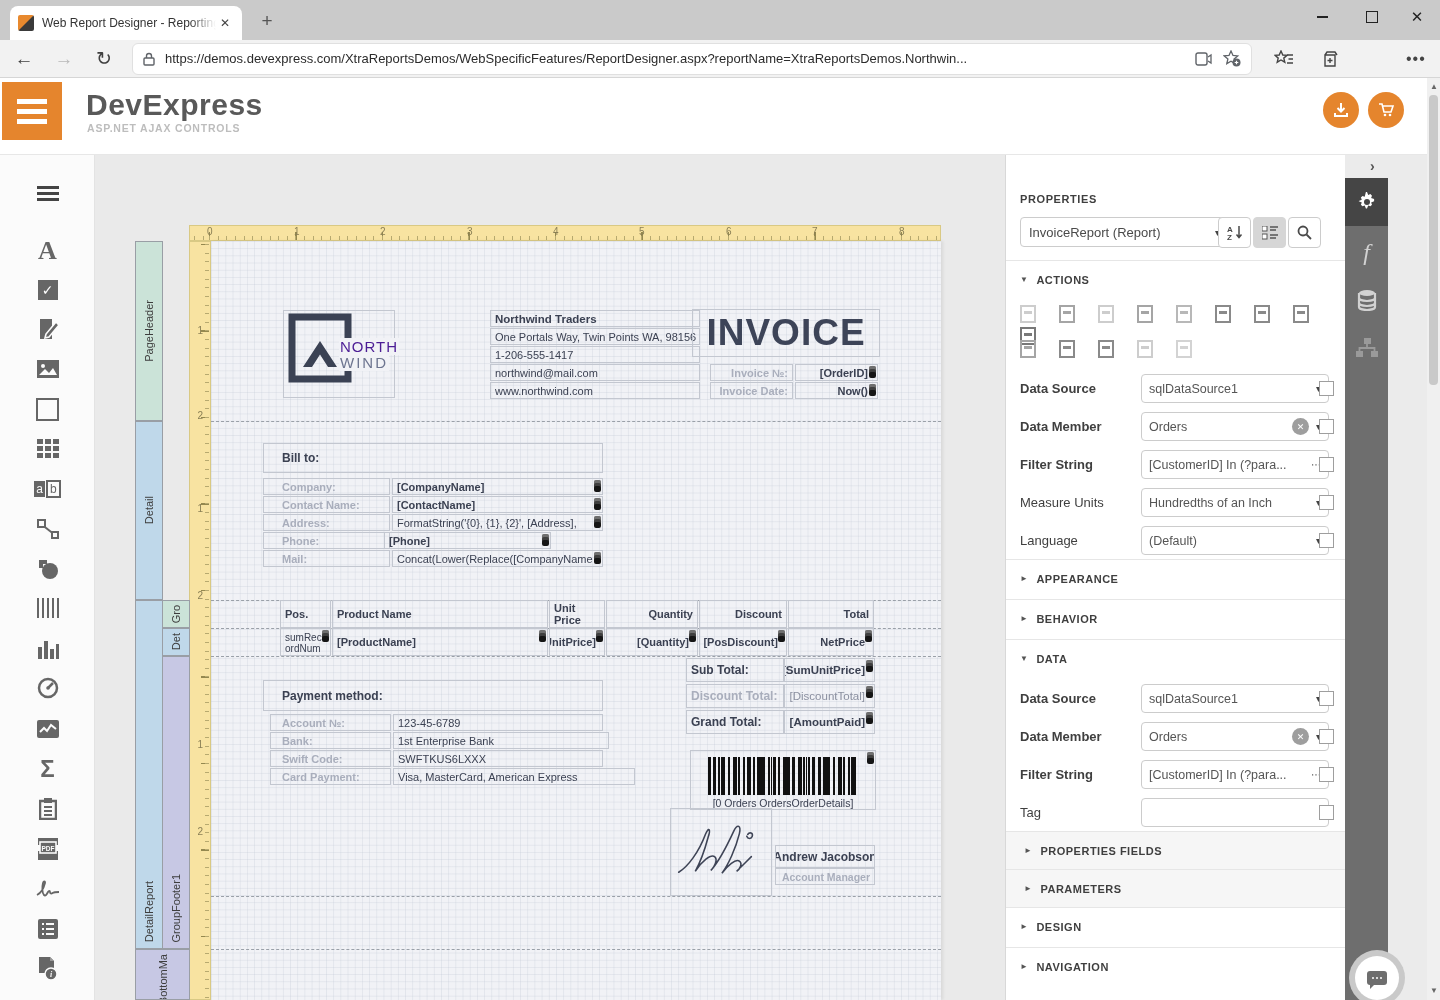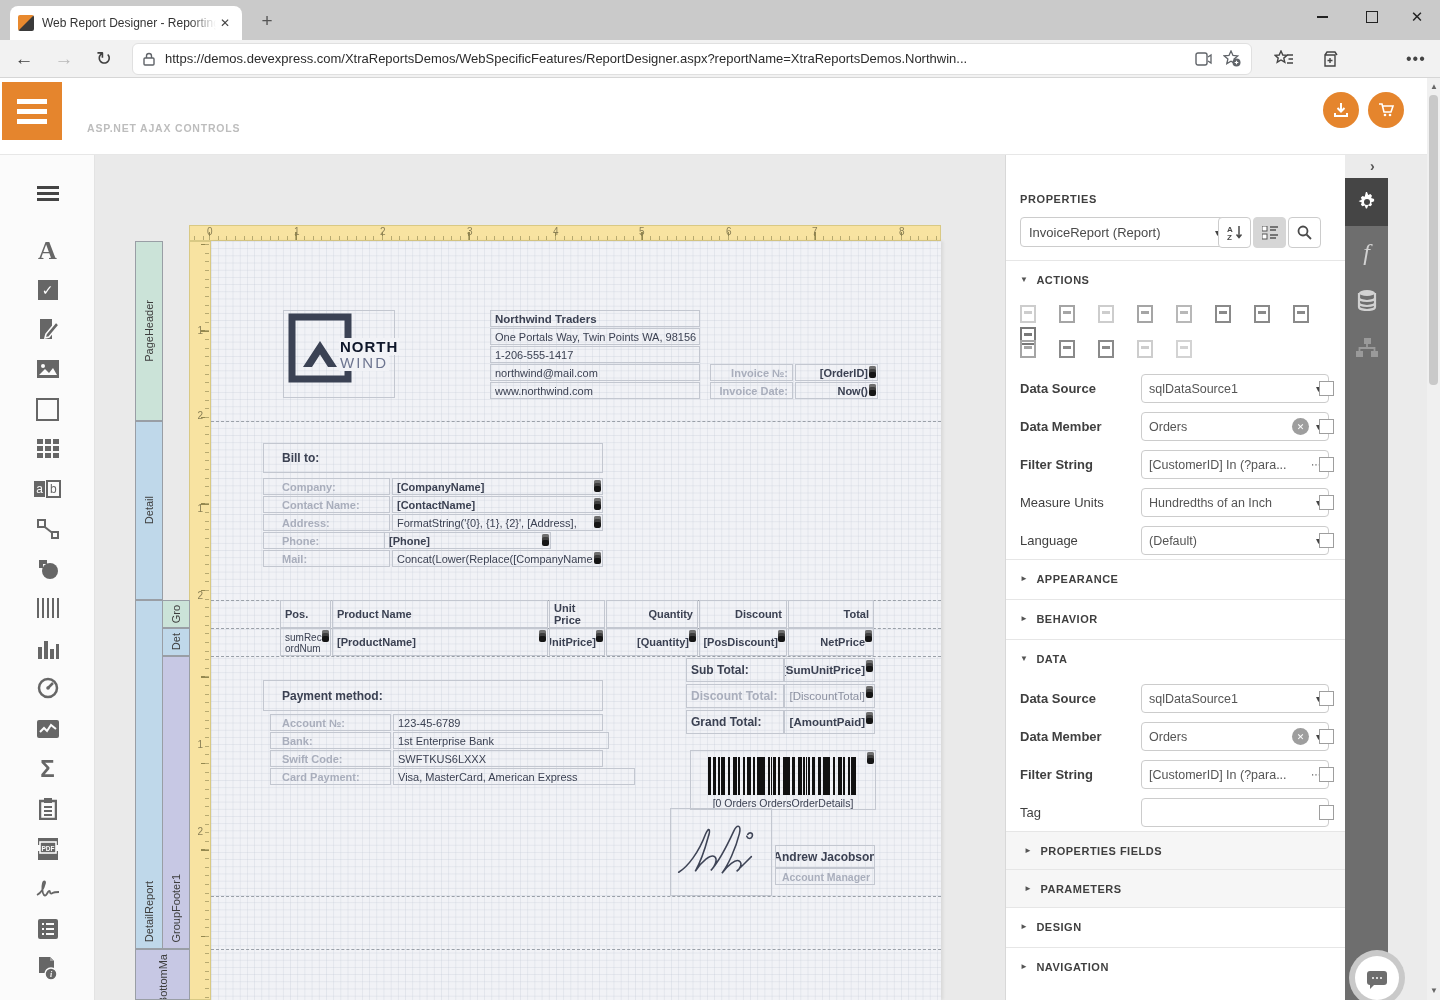--- a/index.html
+++ b/index.html
@@ -142,20 +142,21 @@
       </svg>
     <span style="margin-left:66px;font-size:16px;color:#444;letter-spacing:1px">•••</span>
   </div>
 
   <div class="a dxheader">
     <div class="a dxburger">
         <i></i>
         <i></i>
         <i></i>
       </div>
+    <div class="a brand">DevExpress</div>
     <div class="a brandsub">ASP.NET AJAX CONTROLS</div>
     <div class="a orangecircle" style="left:1323px;top:14px">
       <svg width="16" height="16" viewBox="0 0 16 16">
           <path d="M8 1v8M4.5 6L8 9.5 11.5 6" stroke="#fff" stroke-width="2" fill="none"></path>
           <path d="M2 11v3h12v-3" stroke="#fff" stroke-width="2" fill="none"></path>
         </svg>
     </div>
     <div class="a orangecircle" style="left:1368px;top:14px">
       <svg width="17" height="16" viewBox="0 0 17 16">
           <path d="M1 2h3l2 8h7l2-6H5" stroke="#fff" stroke-width="1.6" fill="none"></path>
@@ -401,29 +402,30 @@
     <div class="a dash" style="top:473px"></div>
     <div class="a dash" style="top:501px"></div>
     <div class="a dash" style="top:741px"></div>
     <div class="a dash" style="top:794px"></div>
 
     <div class="a" style="left:188px;top:155px;width:112px;height:88px;border:1px solid #c3c7d0">
       <svg class="a" style="left:4px;top:2px" width="64" height="70" viewBox="0 0 64 70">
         <rect x="4" y="4" width="56" height="62" fill="none" stroke="#3b4254" stroke-width="7"></rect>
         <path d="M15 54 L32 28 L49 54 L40 54 L32 41.5 L24 54 Z" fill="#3b4254"></path>
       </svg>
-      <span class="a" style="left:55px;top:27px;font-size:15px;font-weight:bold;color:#0f172a;letter-spacing:1px;background:#f1f2f6;padding:0 1px">NORTH</span>
+      <span class="a" style="left:55px;top:27px;font-size:15px;font-weight:normal;color:#4c1d95;letter-spacing:1px;background:#f1f2f6;padding:0 1px">NORTH</span>
       <span class="a" style="left:55px;top:43px;font-size:15px;color:#6d7590;letter-spacing:2px;background:#f1f2f6;padding:0 1px">WIND</span>
     </div>
     <div class="fb bold" style="left:395px;top:155px;width:210px;height:17px;font-size:11.5px">Northwind Traders</div>
     <div class="fb" style="left:395px;top:173px;width:210px;height:17px">One Portals Way, Twin Points WA, 98156</div>
     <div class="fb" style="left:395px;top:191px;width:210px;height:17px">1-206-555-1417</div>
     <div class="fb" style="left:395px;top:209px;width:210px;height:17px">northwind@mail.com</div>
     <div class="fb" style="left:395px;top:227px;width:210px;height:17px">www.northwind.com</div>
 
+    <div class="fb" style="left:597px;top:154px;width:188px;height:48px;justify-content:center;font-size:37px;font-weight:bold;color:#3d4458;letter-spacing:1px">INVOICE</div>
     <div class="fb lab rt" style="left:615px;top:209px;width:83px;height:17px">Invoice №:</div>
     <div class="fb bold rt" style="left:700px;top:209px;width:83px;height:17px;padding-right:9px">
         <span>[OrderID]</span>
         <span class="badge"></span>
       </div>
     <div class="fb lab rt" style="left:615px;top:227px;width:83px;height:17px">Invoice Date:</div>
     <div class="fb bold rt" style="left:700px;top:227px;width:83px;height:17px;padding-right:9px">
         <span>Now()</span>
         <span class="badge"></span>
       </div>

